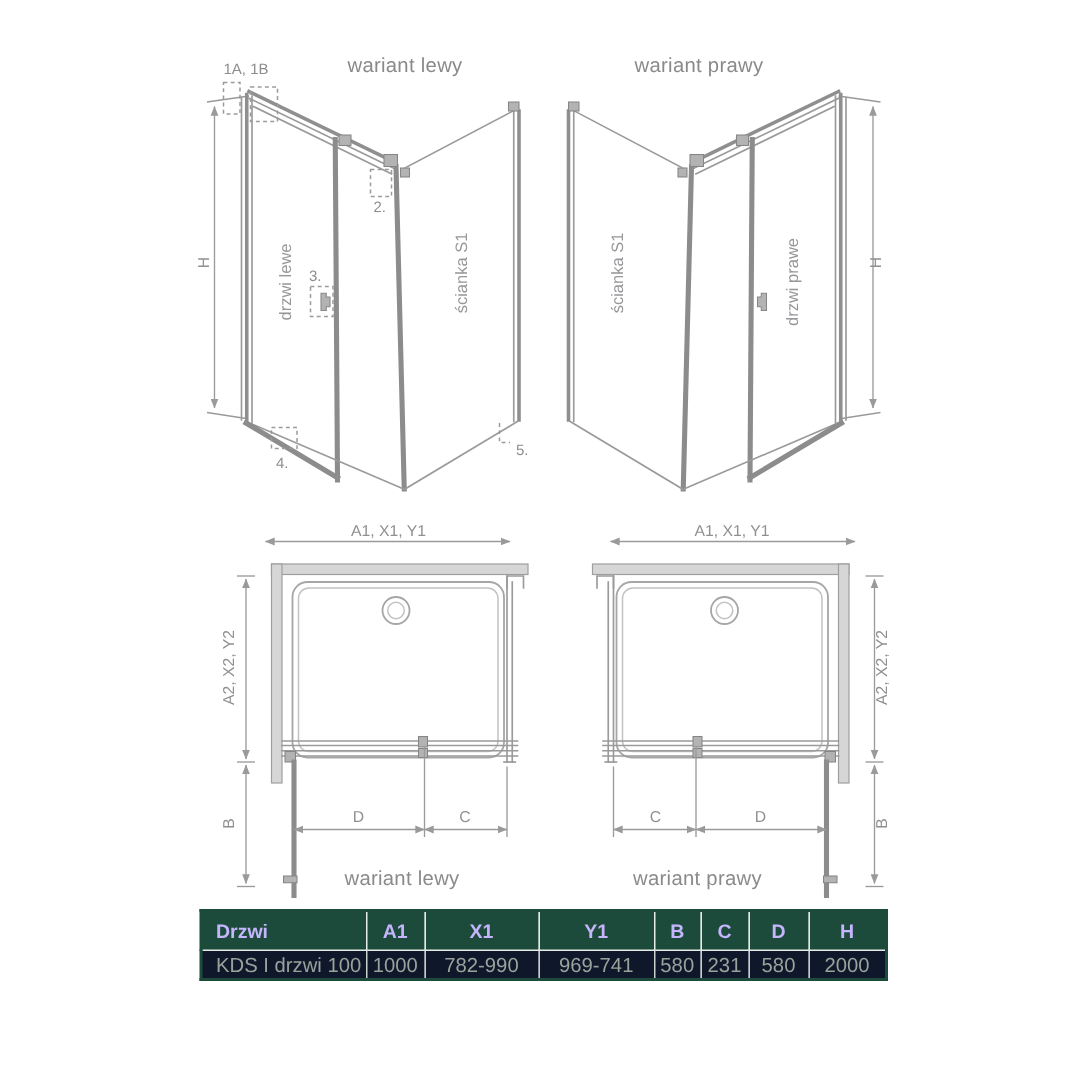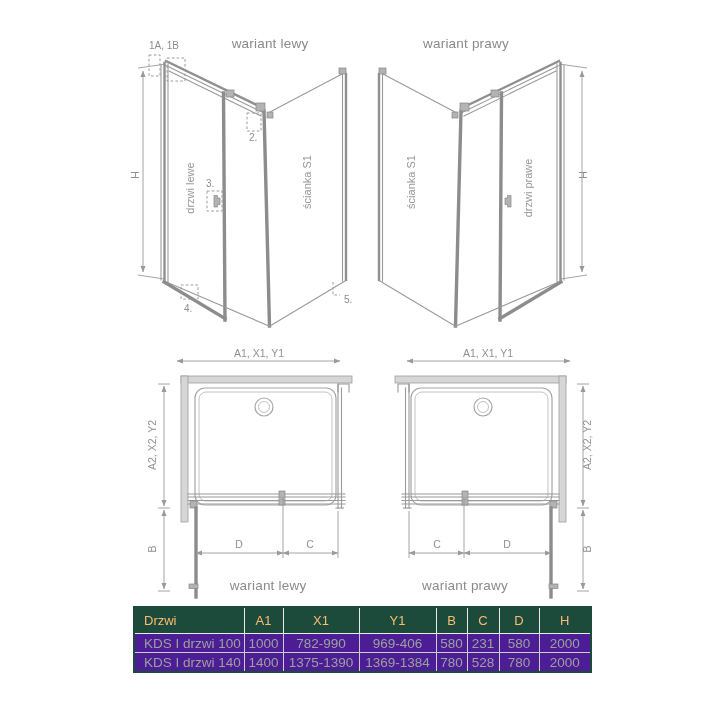--- a/index.html
+++ b/index.html
@@ -15,22 +15,22 @@
   .ln{stroke:#9a9a9a;stroke-width:1.1;fill:none;stroke-linecap:square;}
   .ln2{stroke:#8f8f8f;stroke-width:2.4;fill:none;stroke-linecap:square;}
   .ln3{stroke:#8c8c8c;stroke-width:3.4;fill:none;stroke-linecap:square;}
   .dsh{stroke:#9a9a9a;stroke-width:1;fill:none;stroke-dasharray:2.6 2.2;}
   .dim-l{stroke:#9a9a9a;stroke-width:.9;fill:none;}
   .hw{fill:#b3b3b3;stroke:#868686;stroke-width:.7;}
   .wall{fill:#d6d6d6;stroke:#9e9e9e;stroke-width:.8;}
   .glass{stroke:#a6a6a6;stroke-width:1.2;fill:none;}
   .glass2{stroke:#c2c2c2;stroke-width:1;fill:none;}
   table.spec{position:absolute;left:133px;top:606px;width:457px;border-collapse:collapse;table-layout:fixed;border:2px solid #1d4b3b;}
-  table.spec th{background:#1d4b3b;color:#fdba74;font-size:13px;font-weight:400;height:21px;padding:2px 3px;border:1px solid #e7ece9;text-align:center;}
-  table.spec td{background:#4c1d95;color:#9aa29c;font-size:13.5px;font-weight:400;height:16px;padding:1px 3px;border:1px solid #c9d0cb;text-align:center;white-space:nowrap;}
+  table.spec th{background:#1d4b3b;color:#c4b5fd;font-size:13px;font-weight:700;height:21px;padding:2px 3px;border:1px solid #e7ece9;text-align:center;}
+  table.spec td{background:#0f172a;color:#9aa29c;font-size:13.5px;font-weight:400;height:16px;padding:1px 3px;border:1px solid #c9d0cb;text-align:center;white-space:nowrap;}
   table.spec th:first-child,table.spec td:first-child{text-align:left;padding-left:9px;}
 </style>
 </head>
 <body>
 
 <div class="canvas">
 
   <div class="dtitle" style="left:160px;top:36px;width:220px">wariant lewy</div>
   <div class="dtitle" style="left:356px;top:36px;width:220px">wariant prawy</div>
 
@@ -246,32 +246,22 @@
         <th>C</th>
         <th>D</th>
         <th>H</th>
       </tr>
     </thead>
     <tbody>
       <tr>
         <td>KDS I drzwi 100</td>
         <td>1000</td>
         <td>782-990</td>
-        <td>969-406</td>
+        <td>969-741</td>
         <td>580</td>
         <td>231</td>
         <td>580</td>
         <td>2000</td>
       </tr>
-      <tr>
-        <td>KDS I drzwi 140</td>
-        <td>1400</td>
-        <td>1375-1390</td>
-        <td>1369-1384</td>
-        <td>780</td>
-        <td>528</td>
-        <td>780</td>
-        <td>2000</td>
-      </tr>
     </tbody>
   </table>
 
 </div>
 
 </body></html>

